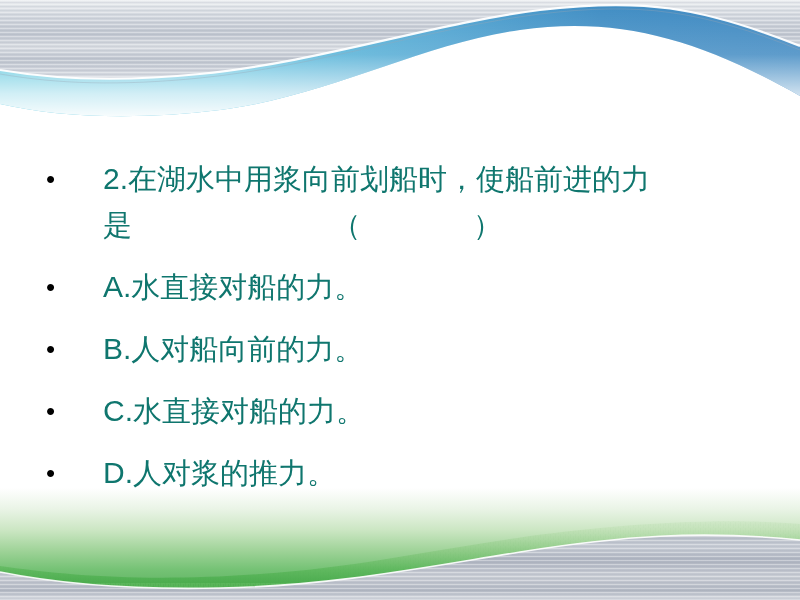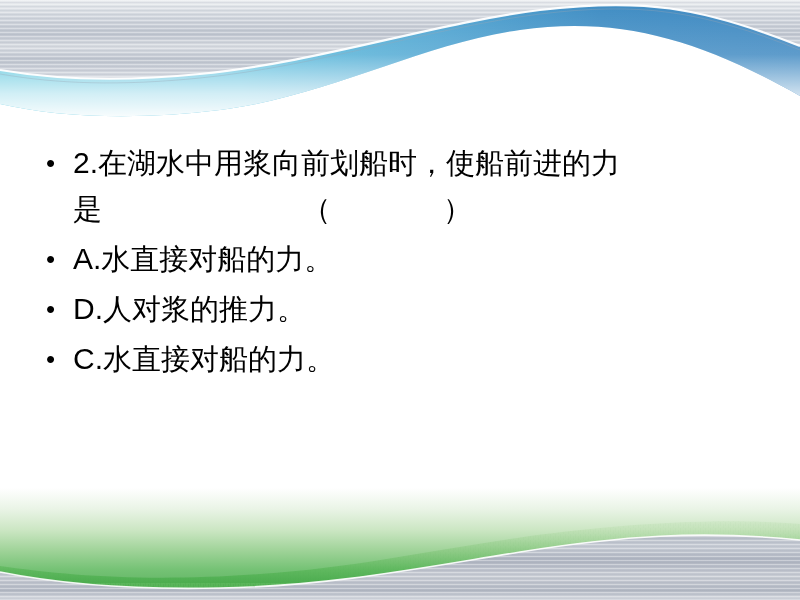--- a/index.html
+++ b/index.html
@@ -37,23 +37,23 @@
   }
 
   ul.bullets {
     list-style: none;
     margin: 0;
     padding: 0;
   }
 
   li.bullet-line {
     position: relative;
-    padding-left: 73px;
-    margin: 0 0 4px 0;
-    color: #000000;
+    padding-left: 103px;
+    margin: 16px 0 4px 0;
+    color: #0f766e;
     font-size: 30px;
     line-height: 46px;
     letter-spacing: 0px;
     font-family: "Liberation Sans", "DejaVu Sans", sans-serif;
   }
 
   li.bullet-line::before {
     content: "\2022";
     position: absolute;
     left: 46px;
@@ -198,25 +198,28 @@
 
       <li class="bullet-line q1">
         <span class="latin">2.</span><span class="cjk">在湖水中用浆向前划船时，使船前进的力</span><br>
         <span class="cjk">是</span><span class="pre-gap"></span><span class="answer-blank">（</span><span class="blank-gap"></span><span class="answer-blank">）</span>
       </li>
 
       <li class="bullet-line">
         <span class="latin">A.</span><span class="cjk">水直接对船的力。</span>
       </li>
 
+      <li class="bullet-line">
+        <span class="latin">B.</span><span class="cjk">人对船向前的力。</span>
+      </li>
+
+      <li class="bullet-line">
+        <span class="latin">C.</span><span class="cjk">水直接对船的力。</span>
+      </li>
 
       <li class="bullet-line">
         <span class="latin">D.</span><span class="cjk">人对浆的推力。</span>
-      </li>
-
-      <li class="bullet-line">
-        <span class="latin">C.</span><span class="cjk">水直接对船的力。</span>
       </li>
 
     </ul>
   </div>
 
 </div>
 
 </body></html>

